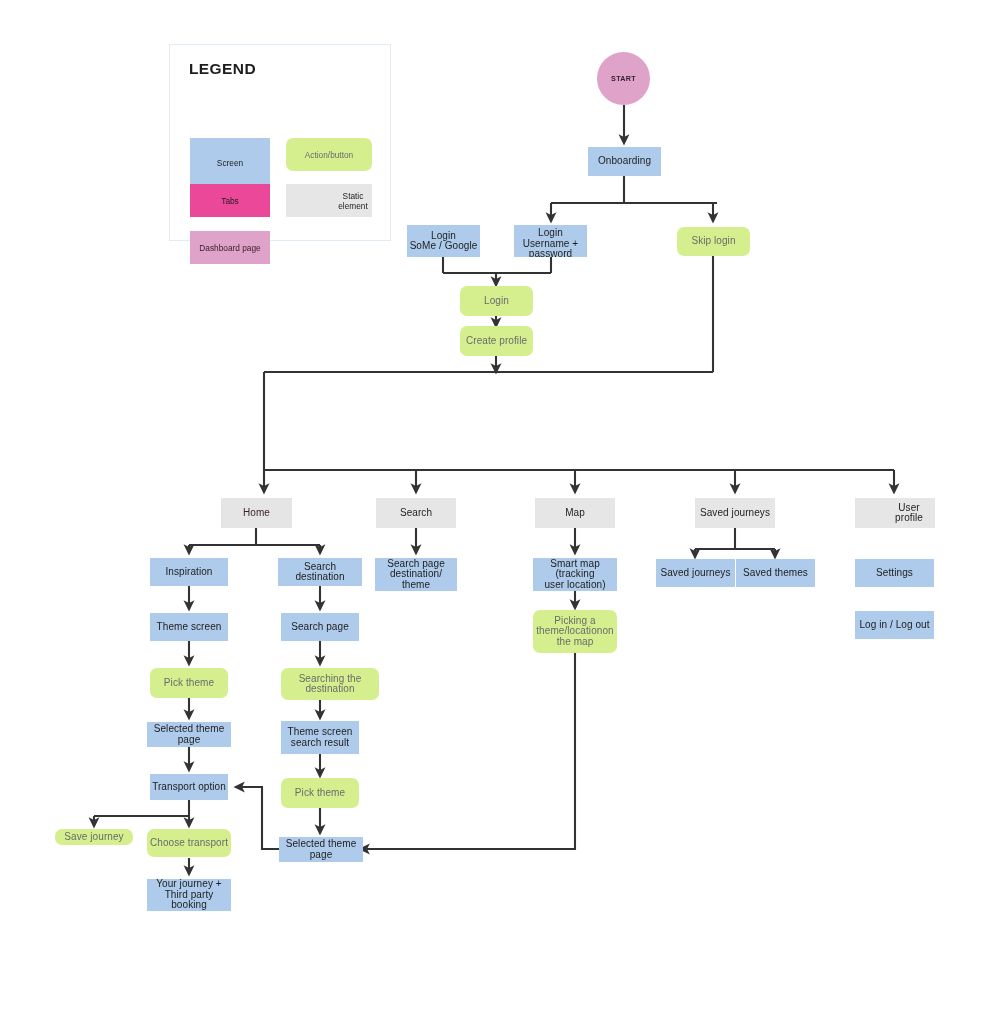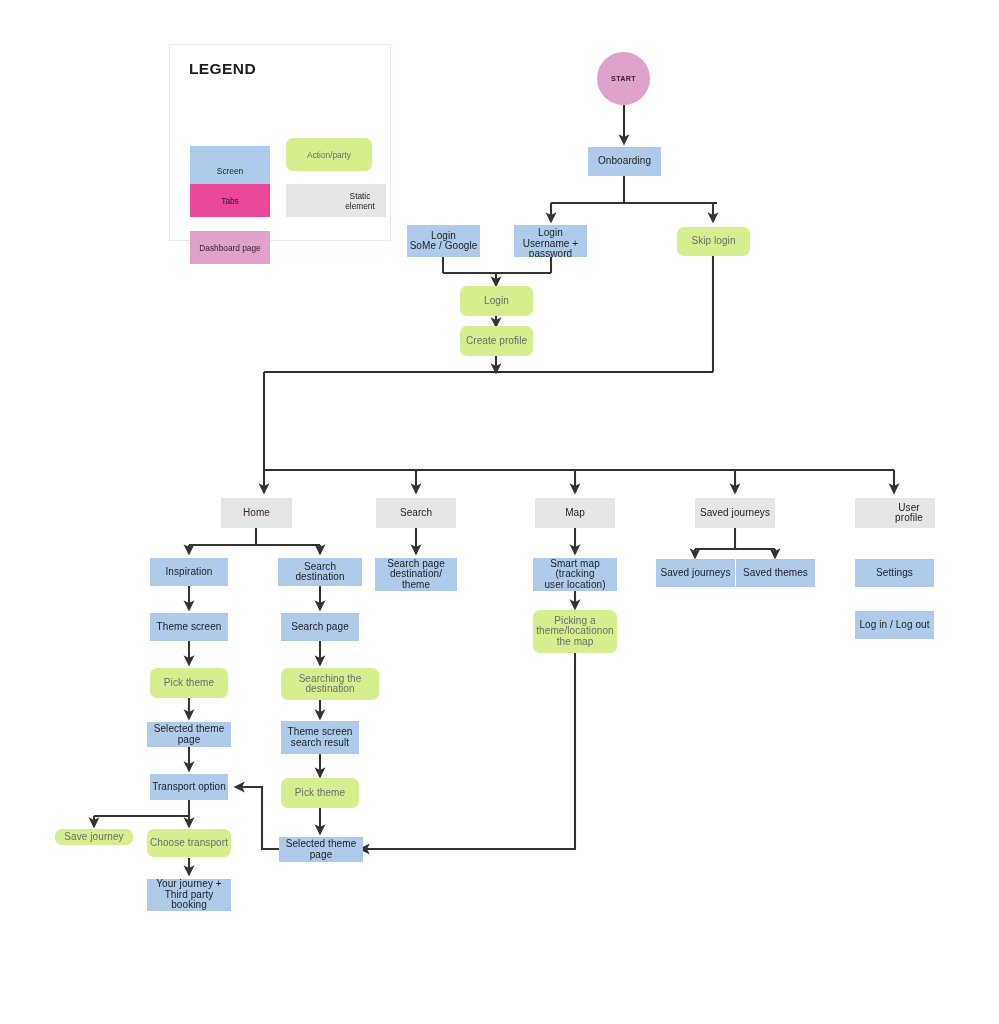--- a/index.html
+++ b/index.html
@@ -139,24 +139,24 @@
       <path d="M735,528 L735,549"></path>
       <path d="M695,549 L775,549"></path>
       <path d="M695,549 L695,557" marker-end="url(#ah)"></path>
       <path d="M775,549 L775,557" marker-end="url(#ah)"></path>
 
     </g>
   </svg>
 
   <div id="legend">
     <div id="legend-title">LEGEND</div>
-    <div class="lg lg-screen" style="left:20px;top:101px;width:80px;height:50px;">Screen</div>
-    <div class="lg lg-action" style="left:116px;top:93px;width:86px;height:33px;">Action/party</div>
+    <div class="lg lg-screen" style="left:20px;top:93px;width:80px;height:50px;">Screen</div>
+    <div class="lg lg-action" style="left:116px;top:93px;width:86px;height:33px;">Action/button</div>
     <div class="lg lg-tabs" style="left:20px;top:139px;width:80px;height:33px;">Tabs</div>
-    <div class="lg lg-static" style="left:116px;top:139px;width:100px;height:33px;padding-left:48px;">Static element</div>
+    <div class="lg lg-static" style="left:116px;top:139px;width:86px;height:33px;padding-left:48px;">Static element</div>
     <div class="lg lg-dash" style="left:20px;top:186px;width:80px;height:33px;">Dashboard page</div>
   </div>
 
   <div class="start-node" style="left:597px;top:52px;">START</div>
 
   <div class="node screen" style="left:588px;top:147px;width:73px;height:29px;">Onboarding</div>
 
   <div class="node screen" style="left:407px;top:225px;width:73px;height:32px;">
     <span>
       <span>Login</span><br>

